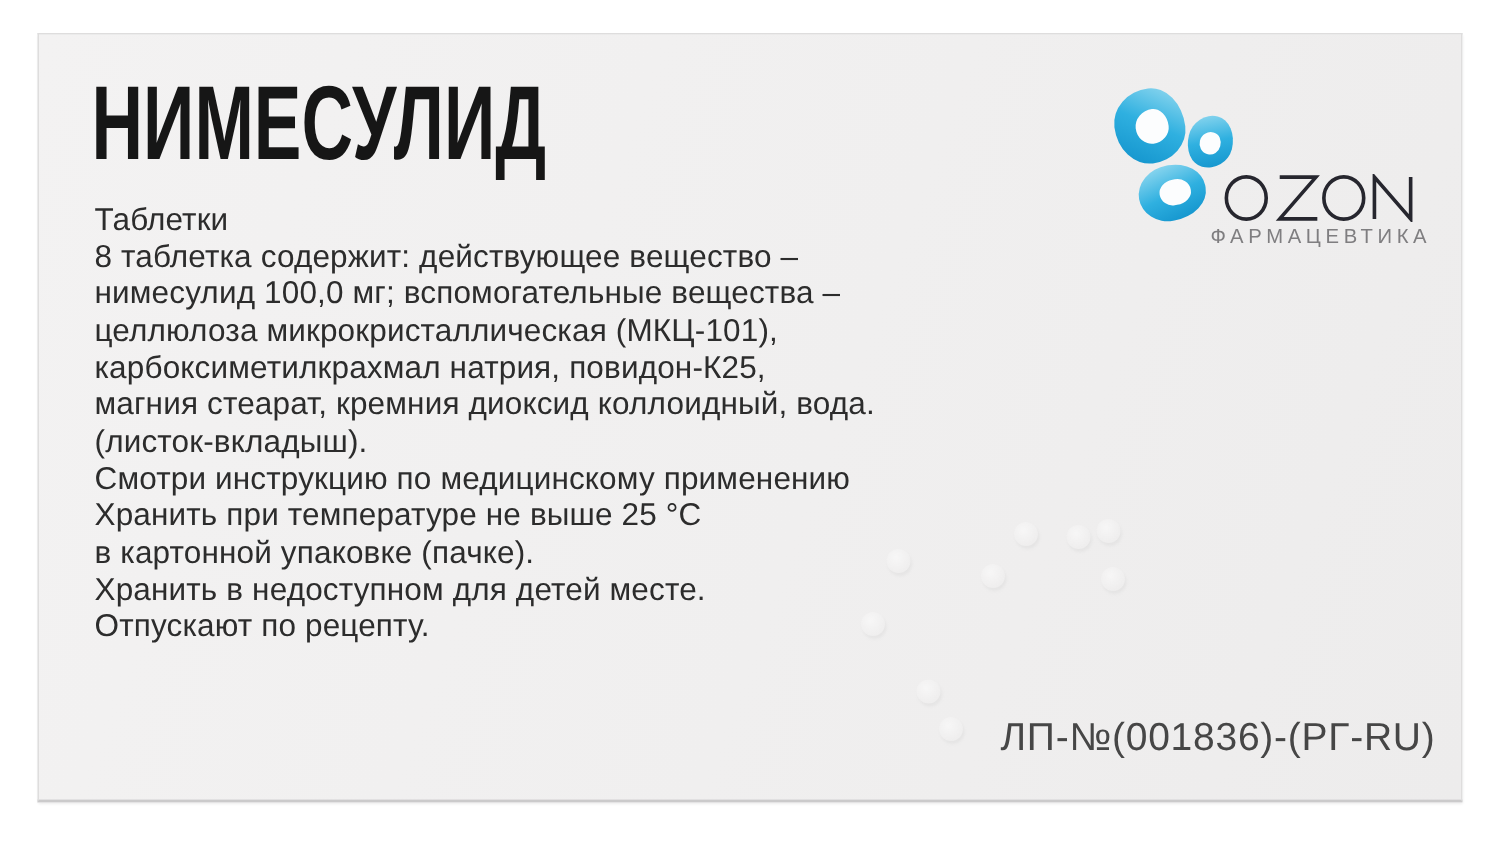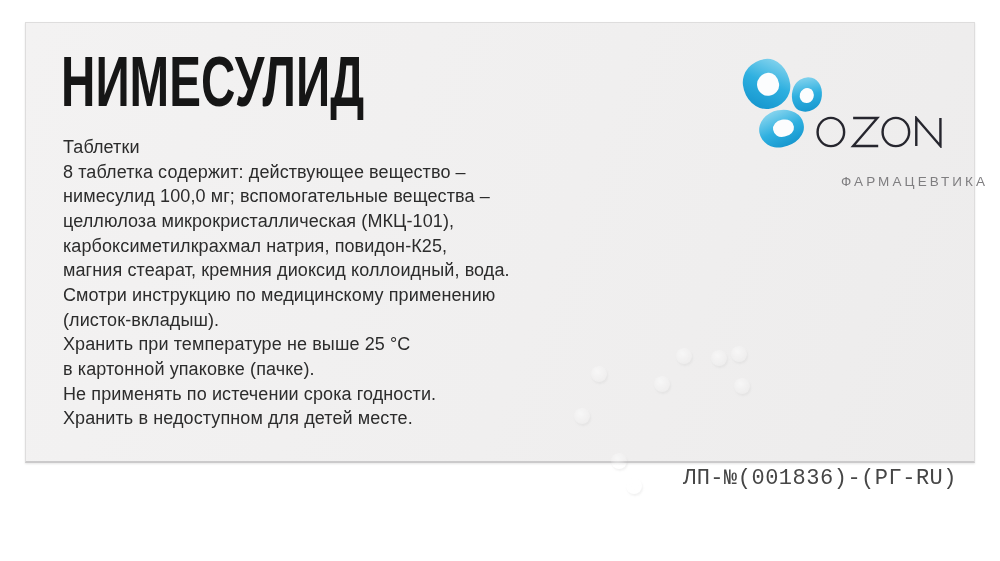--- a/index.html
+++ b/index.html
@@ -15,42 +15,42 @@
   html,body{width:1000px;height:561px;}
   body{
     background:#ffffff;
     font-family:"Liberation Sans", sans-serif;
     position:relative;
     overflow:hidden;
   }
   .card{
     position:absolute;
     left:25px; top:22px;
-    width:950px; height:441px;
+    width:950px; height:513px;
     background:linear-gradient(110deg, var(--card-bg-1) 0%, #f0efef 55%, var(--card-bg-2) 100%);
     border:1px solid #dedddd;
     border-bottom:2px solid #cbcacb;
     box-shadow:0 1px 2px rgba(0,0,0,0.10);
   }
   .title{
     position:absolute;
     left:35px; top:24px;
     font-size:70px;
     line-height:70px;
     font-weight:700;
     color:var(--title-ink);
     letter-spacing:0px;
     transform:scaleX(0.68);
     transform-origin:left top;
     white-space:nowrap;
   }
   .label-text{
     position:absolute;
     left:37px; top:112px;
-    font-size:18px;
+    font-size:21px;
     line-height:24.65px;
     color:var(--ink);
     letter-spacing:0.1px;
     white-space:nowrap;
   }
   
   .logo{position:absolute; inset:0;}
   .ring{
     position:absolute;
   }
@@ -94,36 +94,34 @@
     left:790px; top:93px;
     width:130px; height:32px;
   }
   .wordmark path, .wordmark ellipse{
     fill:none;
     stroke:#26262e;
     stroke-width:2.6;
   }
   .logo-subtitle{
     position:absolute;
-    left:815px; top:127px;
+    left:781px; top:127px;
     width:146px;
     font-size:13.5px;
     letter-spacing:3.1px;
     color:#7f7e80;
     white-space:nowrap;
-    margin-top:24px;
   }
   .reg-number{
     position:absolute;
-    right:17px; top:443px;
-    font-size:22px;
+    right:17px; top:453px;
+    font-size:26px;
     letter-spacing:0.5px;
     color:#464646;
     white-space:nowrap;
-    font-family:Liberation Mono, monospace;
   }
   
   .braille{
     position:absolute;
     left:540px; top:295px; width:220px; height:170px;
     opacity:0.55;
   }
   .braille i{
     position:absolute;
     width:16px; height:16px;
@@ -154,26 +152,26 @@
     <div class="logo-subtitle">ФАРМАЦЕВТИКА</div>
   </div>
 
   <div class="label-text">
     <div>Таблетки</div>
     <div>8 таблетка содержит: действующее вещество –</div>
     <div>нимесулид 100,0 мг; вспомогательные вещества –</div>
     <div>целлюлоза микрокристаллическая (МКЦ-101),</div>
     <div>карбоксиметилкрахмал натрия, повидон-К25,</div>
     <div>магния стеарат, кремния диоксид коллоидный, вода.</div>
+    <div>(листок-вкладыш).</div>
     <div>Смотри инструкцию по медицинскому применению</div>
-    <div>(листок-вкладыш).</div>
     <div>Хранить при температуре не выше 25 °С</div>
     <div>в картонной упаковке (пачке).</div>
-    <div>Не применять по истечении срока годности.</div>
     <div>Хранить в недоступном для детей месте.</div>
+    <div>Отпускают по рецепту.</div>
   </div>
 
   <div class="reg-number">ЛП-№(001836)-(РГ-RU)</div>
 
   <div class="braille">
     <i style="left:110px;top:30px"></i>
     <i style="left:145px;top:32px"></i>
     <i style="left:165px;top:28px"></i>
     <i style="left:88px;top:58px"></i>
     <i style="left:168px;top:60px"></i>

